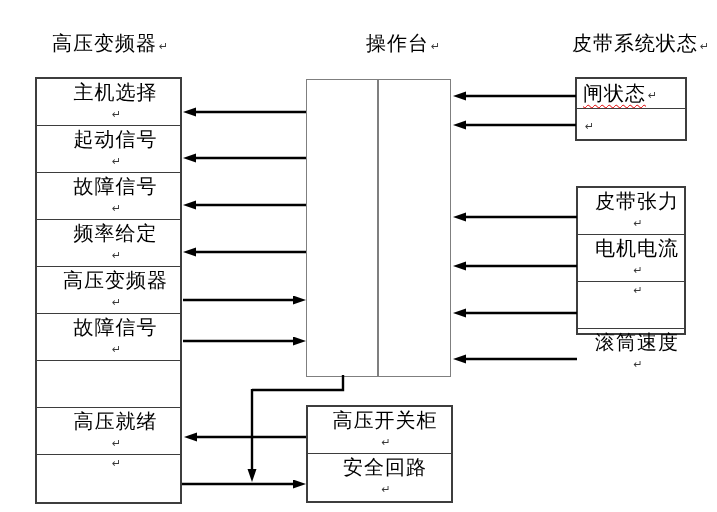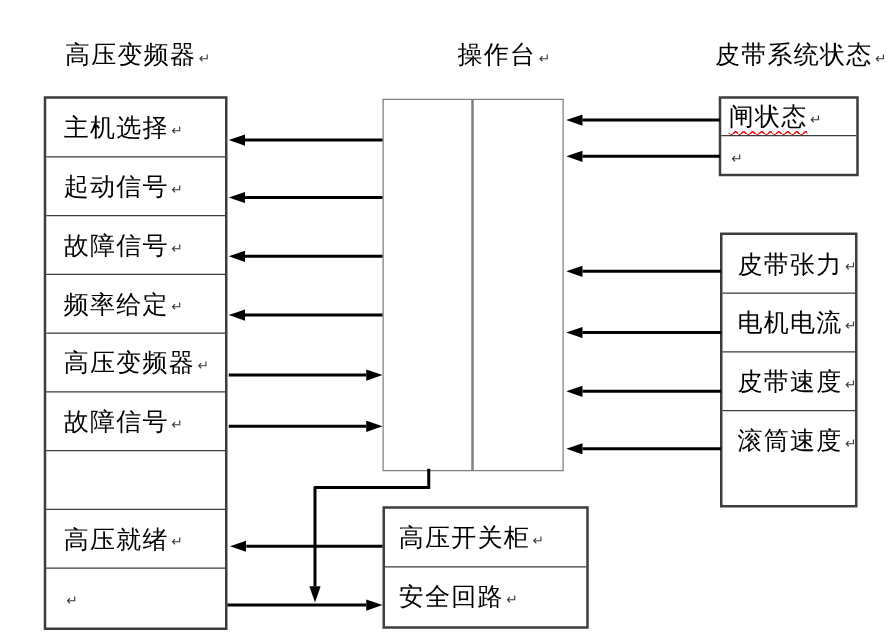--- a/index.html
+++ b/index.html
@@ -12,21 +12,21 @@
   }
   html,body{margin:0;padding:0;background:#ffffff;}
   #canvas{
     position:relative;width:717px;height:512px;background:#ffffff;overflow:hidden;
     font-family:"DejaVu Sans","Liberation Sans",sans-serif;color:var(--text);
   }
   .hdr{position:absolute;font-size:20px;white-space:nowrap;letter-spacing:1px;}
   .tbl{position:absolute;border:2px solid var(--table-border);background:#ffffff;box-sizing:border-box;}
   .row{box-sizing:border-box;border-bottom:1.5px solid var(--table-border);display:flex;align-items:center;white-space:nowrap;}
   .row:last-child{border-bottom:none;}
-  .h47{height:47px;}
+  .h47{height:47px;flex-direction:column;}
   .h30{height:30px;}
   .lbl{font-size:20px;letter-spacing:1px;}
   .eol{font-size:11px;color:var(--eol);margin-left:2px;transform:translateY(2px);}
   .wavy{text-decoration-line:underline;text-decoration-style:wavy;text-decoration-color:var(--spell);text-decoration-thickness:1px;text-underline-offset:4px;}
   #console-box{
     position:absolute;left:306px;top:79px;width:145px;height:298px;box-sizing:border-box;
     border:1.5px solid var(--console-border);background:#ffffff;
   }
   #console-divider{position:absolute;left:70px;top:0;bottom:0;width:1.5px;background:var(--console-border);}
   #wires{position:absolute;left:0;top:0;z-index:5;pointer-events:none;}
@@ -90,40 +90,39 @@
   <div class="tbl" style="left:575px;top:77px;width:112px;height:64px;">
     <div class="row h30 pad6">
         <span class="lbl wavy">闸状态</span>
         <span class="eol">↵</span>
       </div>
     <div class="row h30 pad6">
         <span class="eol">↵</span>
       </div>
   </div>
 
-  <div class="tbl" style="left:576px;top:186px;width:110px;height:220px;">
+  <div class="tbl" style="left:576px;top:186px;width:110px;height:149px;">
     <div class="row h47 pad12">
         <span class="lbl">皮带张力</span>
         <span class="eol">↵</span>
       </div>
     <div class="row h47 pad12">
         <span class="lbl">电机电流</span>
         <span class="eol">↵</span>
       </div>
     <div class="row h47 pad12">
-        <span class="lbl">皮带速度</span>
         <span class="eol">↵</span>
       </div>
     <div class="row h47 pad12">
         <span class="lbl">滚筒速度</span>
         <span class="eol">↵</span>
       </div>
   </div>
 
-  <div class="tbl" style="left:306px;top:405px;width:165px;height:98px;">
+  <div class="tbl" style="left:306px;top:405px;width:147px;height:98px;">
     <div class="row h47 pad11">
         <span class="lbl">高压开关柜</span>
         <span class="eol">↵</span>
       </div>
     <div class="row h47 pad11">
         <span class="lbl">安全回路</span>
         <span class="eol">↵</span>
       </div>
   </div>
 

